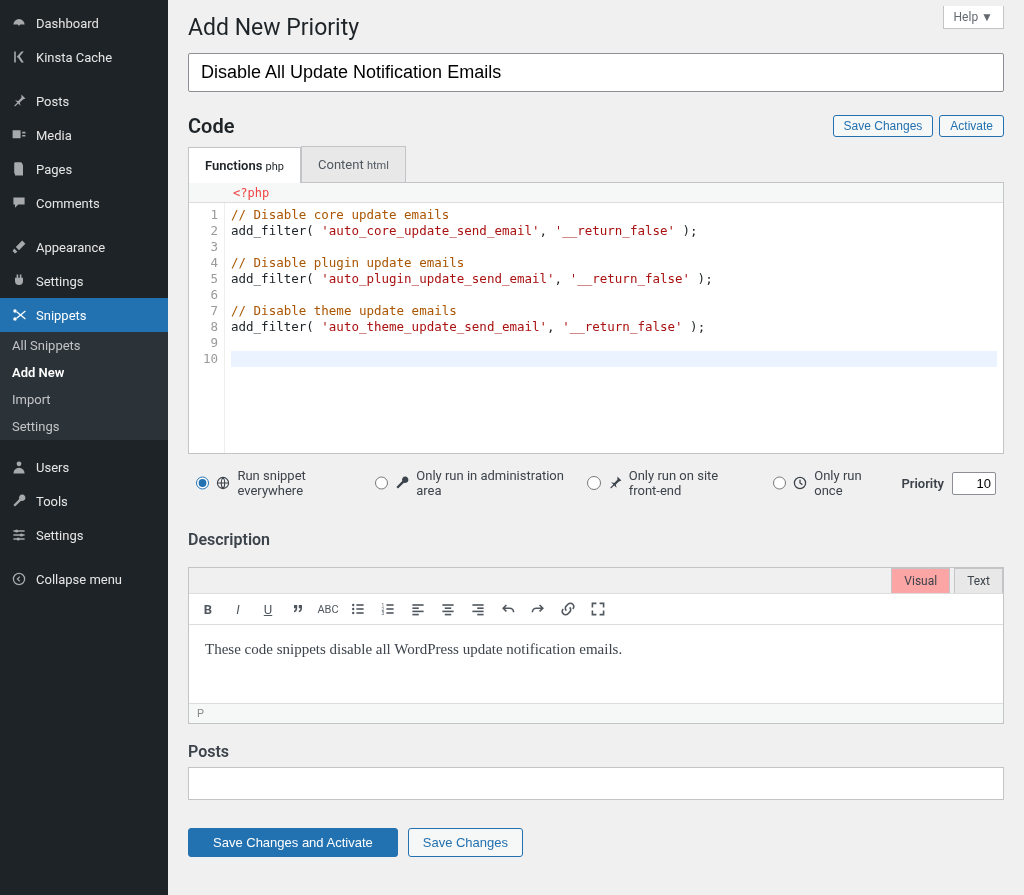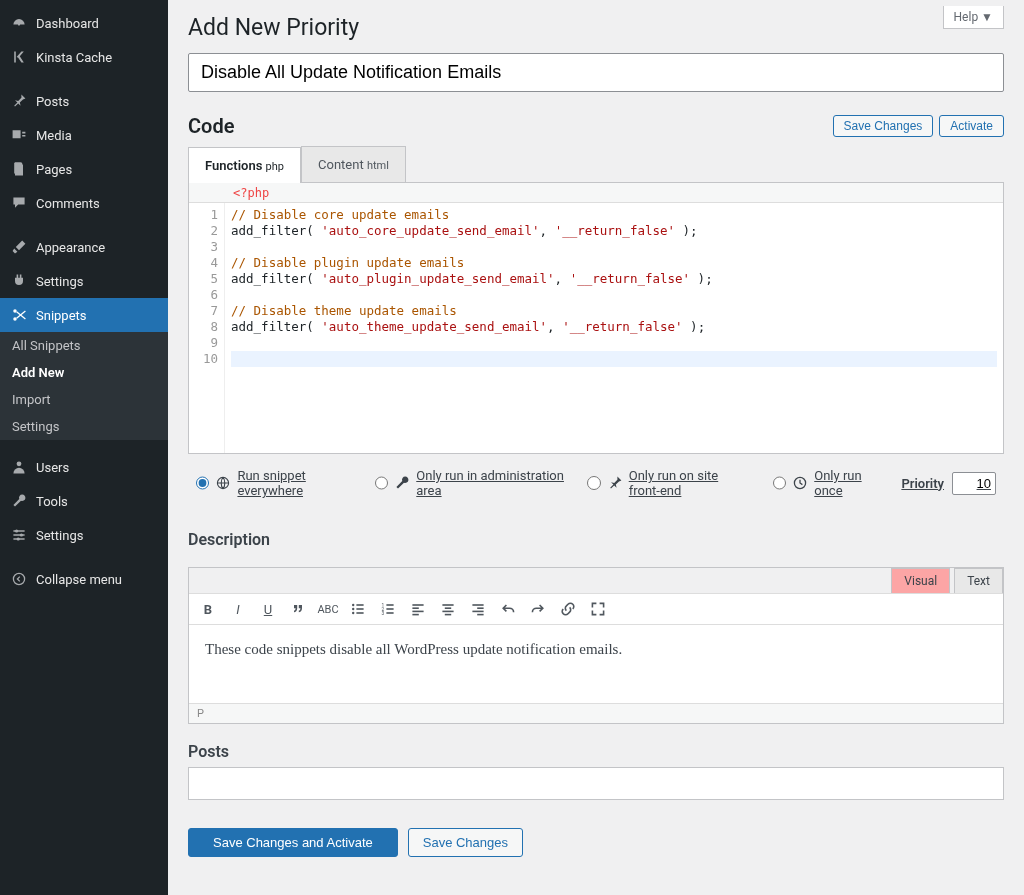--- a/index.html
+++ b/index.html
@@ -114,21 +114,21 @@
   .gutter div { height:16px; }
   .codelines { flex:1; padding:4px 6px; position:relative; }
   .codelines .line { height:16px; white-space:pre; }
   .codelines .line.active { background:#eaf3ff; }
   .cm-comment { color:#a50; }
   .cm-func { color:#1d2327; }
   .cm-string { color:#a11; }
   
   .scope-row {
     display:flex; align-items:center; gap:22px;
-    padding:14px 8px 4px 8px; color:#3c434a;text-decoration:underline;
+    padding:14px 8px 4px 8px; color:#3c434a;
   }
   .scope { display:flex; align-items:center; gap:6px; cursor:pointer; }
   .scope input { width:16px; height:16px; accent-color:#2271b1; }
   .scope .sic { width:16px; height:16px; display:inline-flex; align-items:center; justify-content:center; color:#3c434a; }
   .priority { margin-left:auto; display:flex; align-items:center; gap:8px; font-weight:600; }
   .priority input { width:44px; padding:3px 4px; border:1px solid #8c8f94; border-radius:2px; text-align:right; font-size:13px; }
   
   .desc-h { margin-top:28px; font-size:16px; font-weight:600; }
   .desc-wrap { border:1px solid #c3c4c7; background:#fff; margin-top:18px; }
   .desc-tabs { display:flex; justify-content:flex-end; background:#f0f0f1; border-bottom:1px solid #ddd; }

